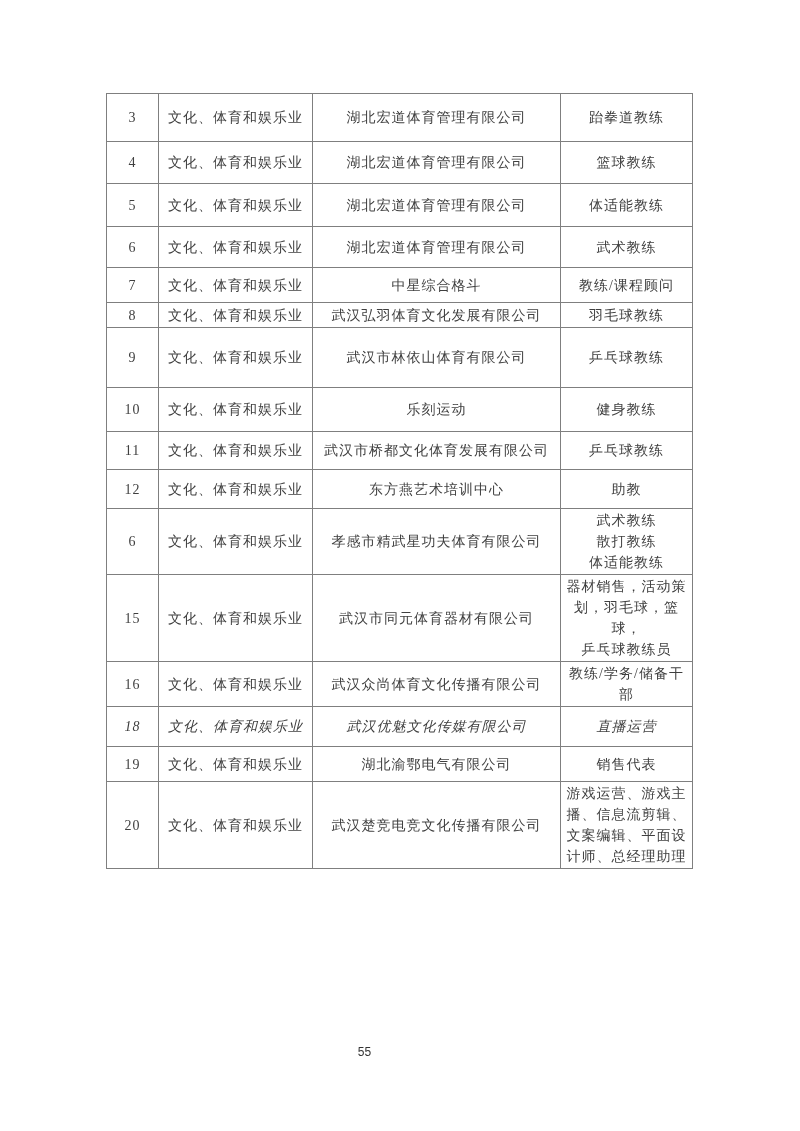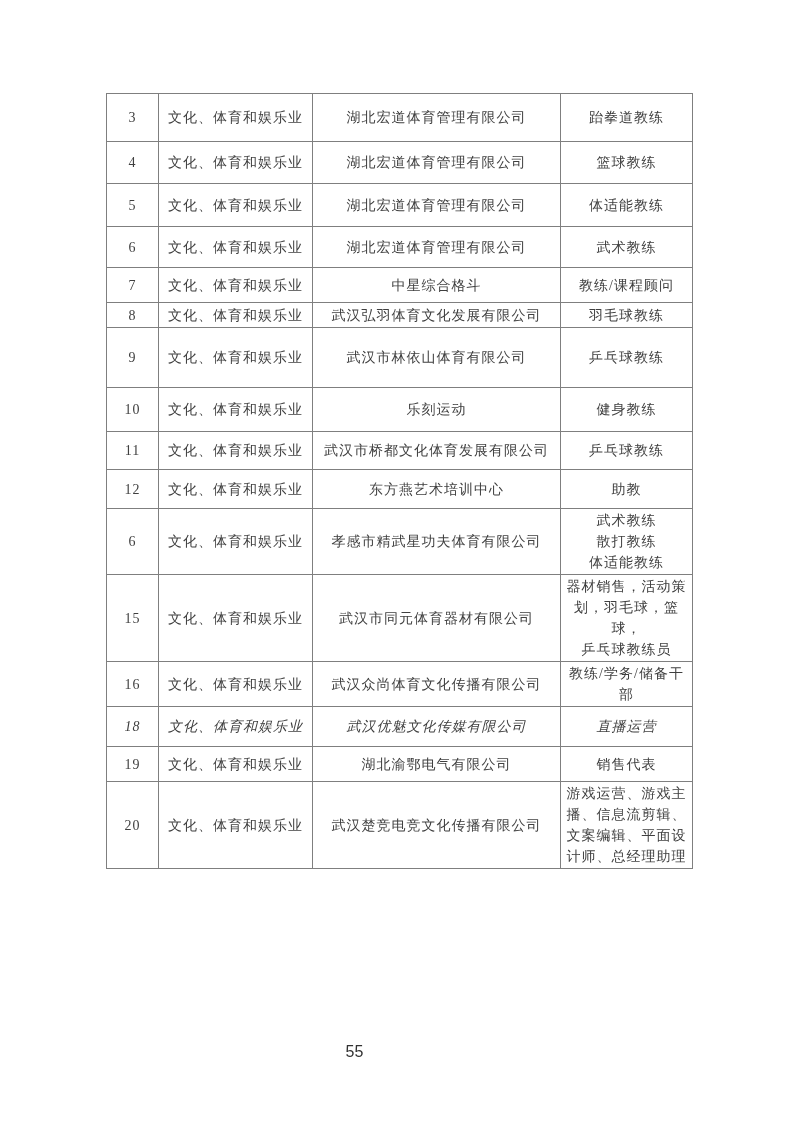--- a/index.html
+++ b/index.html
@@ -37,24 +37,24 @@
   td.cell-index {
     letter-spacing: 0;
   }
   td.cell-company, td.cell-position {
     white-space: pre-line;
     margin-left: 24px;
   }
   .page-number {
     position: absolute;
     top: 1044px;
-    left: 2px;
+    left: 12px;
     width: 705px;
     text-align: center;
-    font-size: 16px;
+    font-size: 12px;
     line-height: 16px;
     color: #333333;
     font-family: "Liberation Sans", "DejaVu Sans", sans-serif;
     letter-spacing: 0;
   }
 </style>
 </head>
 <body>
 
 <div class="sheet">

